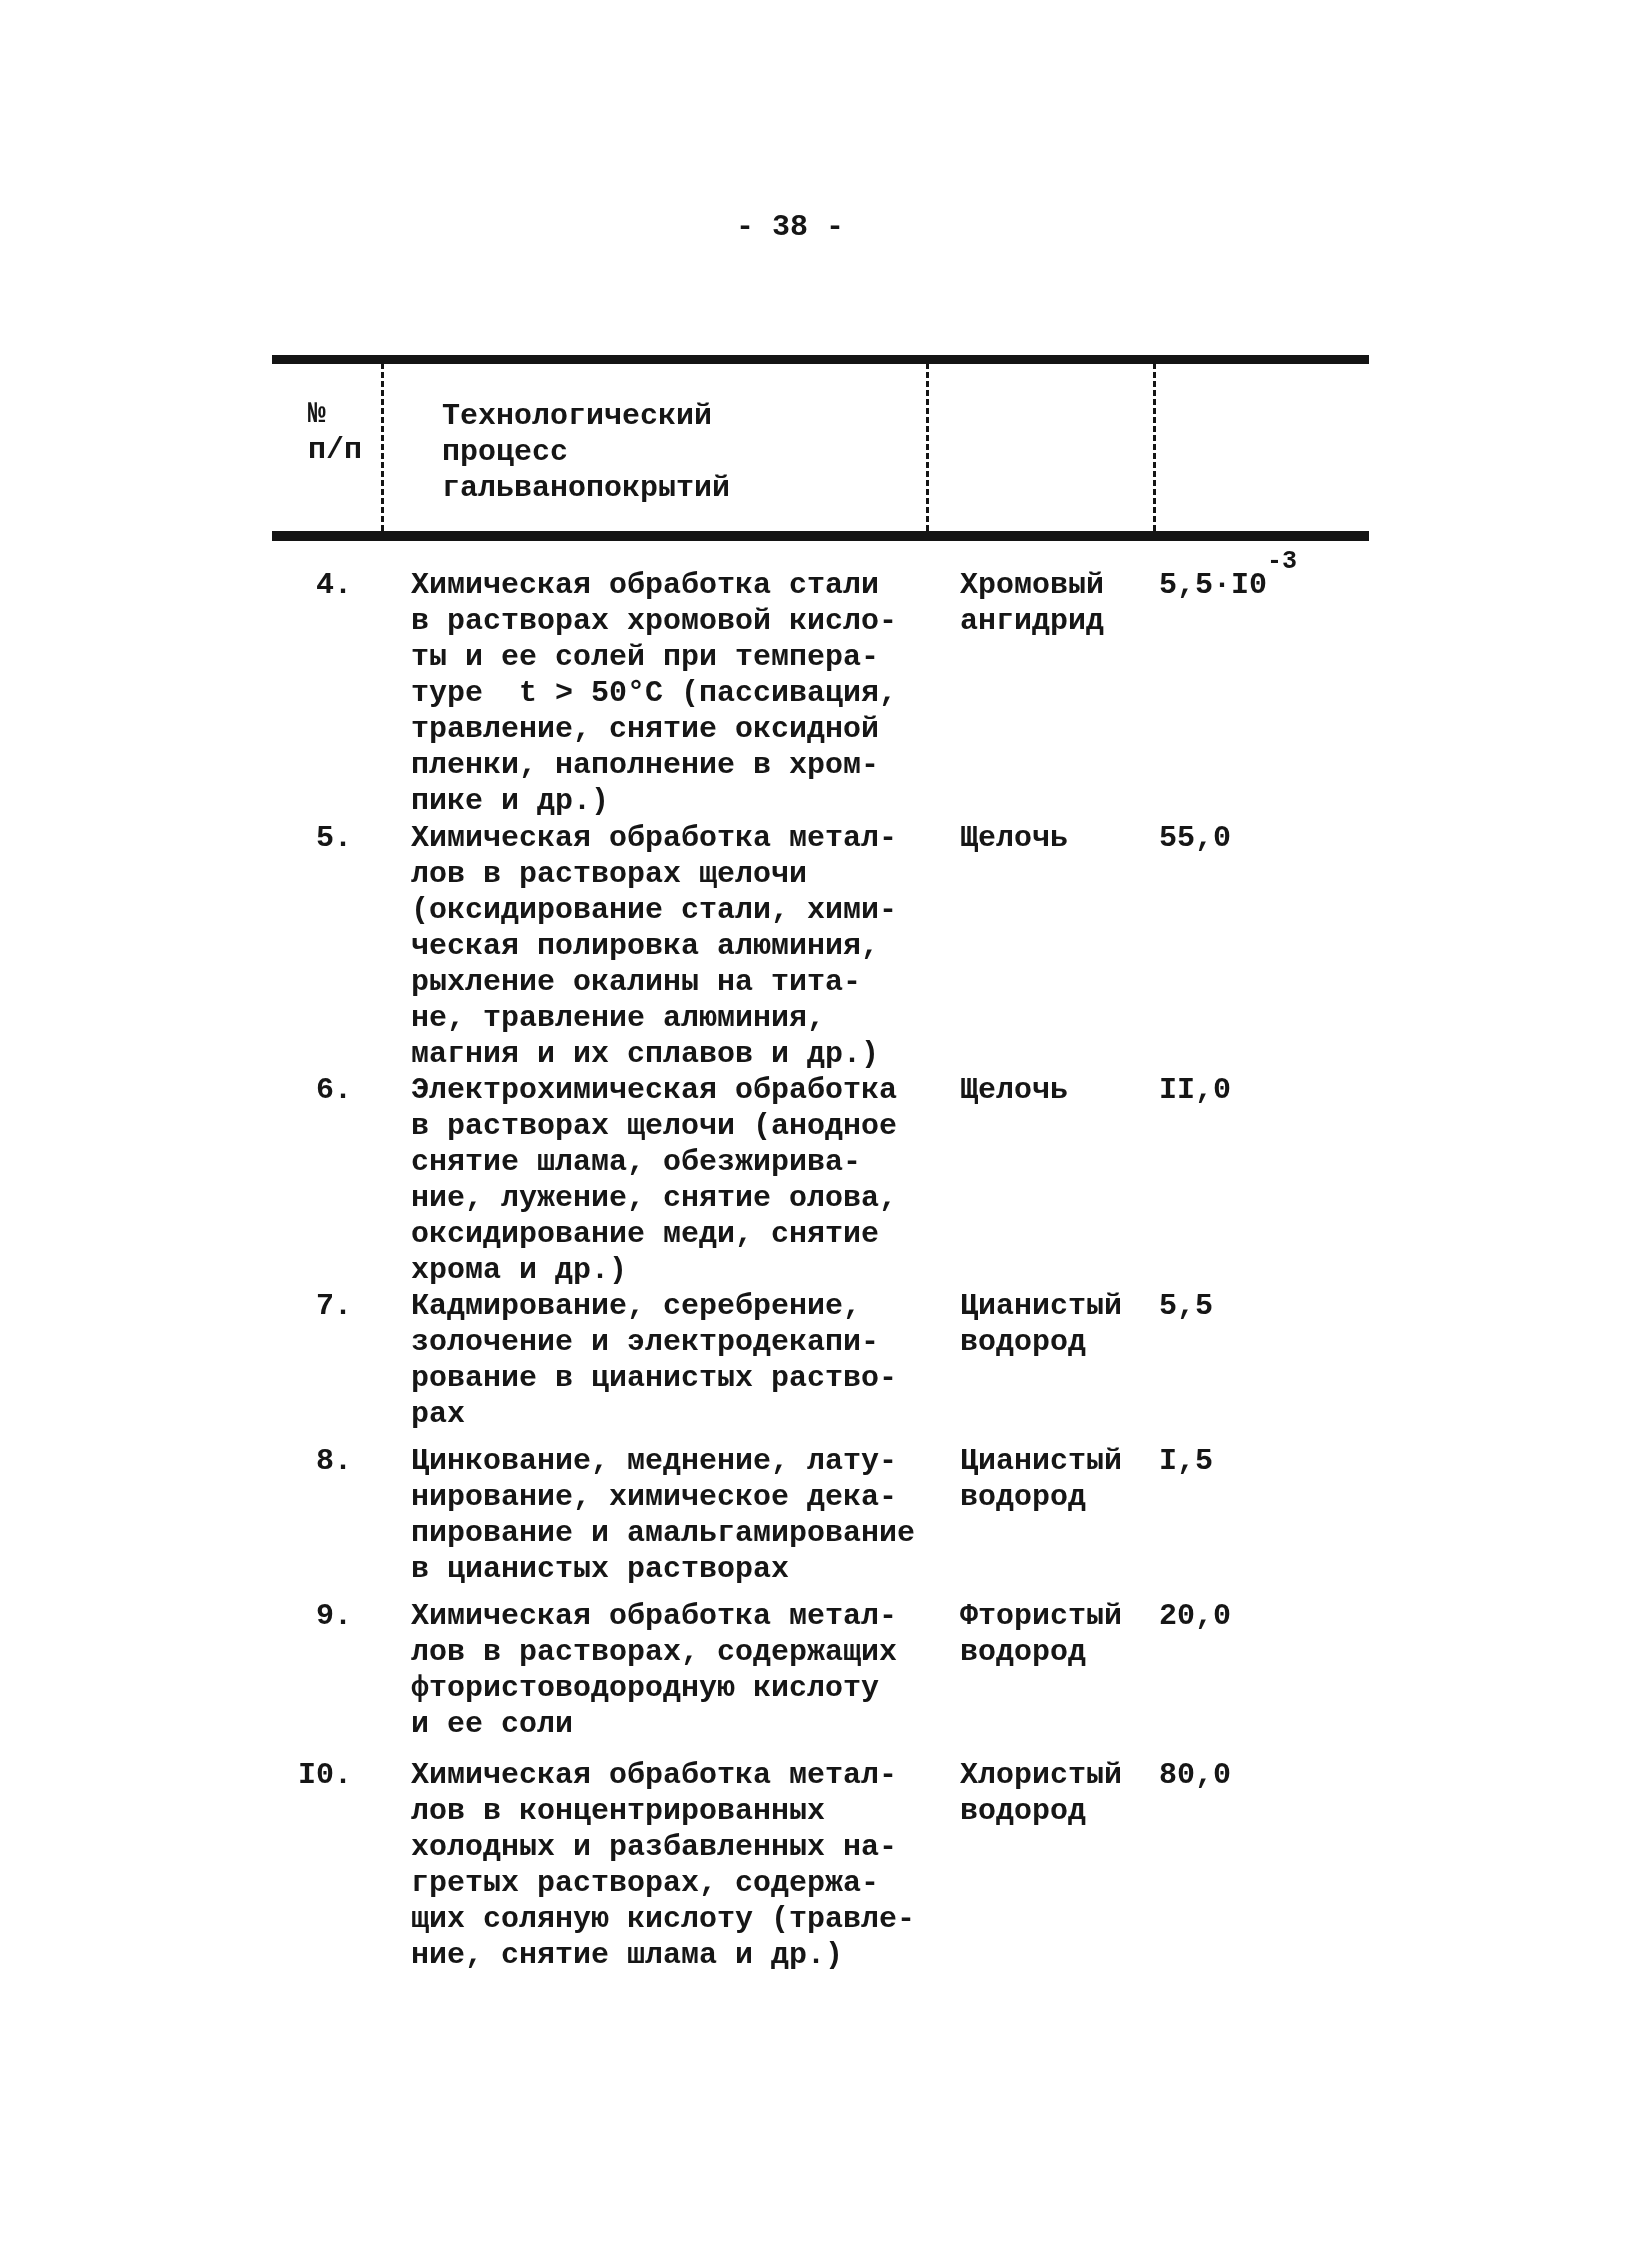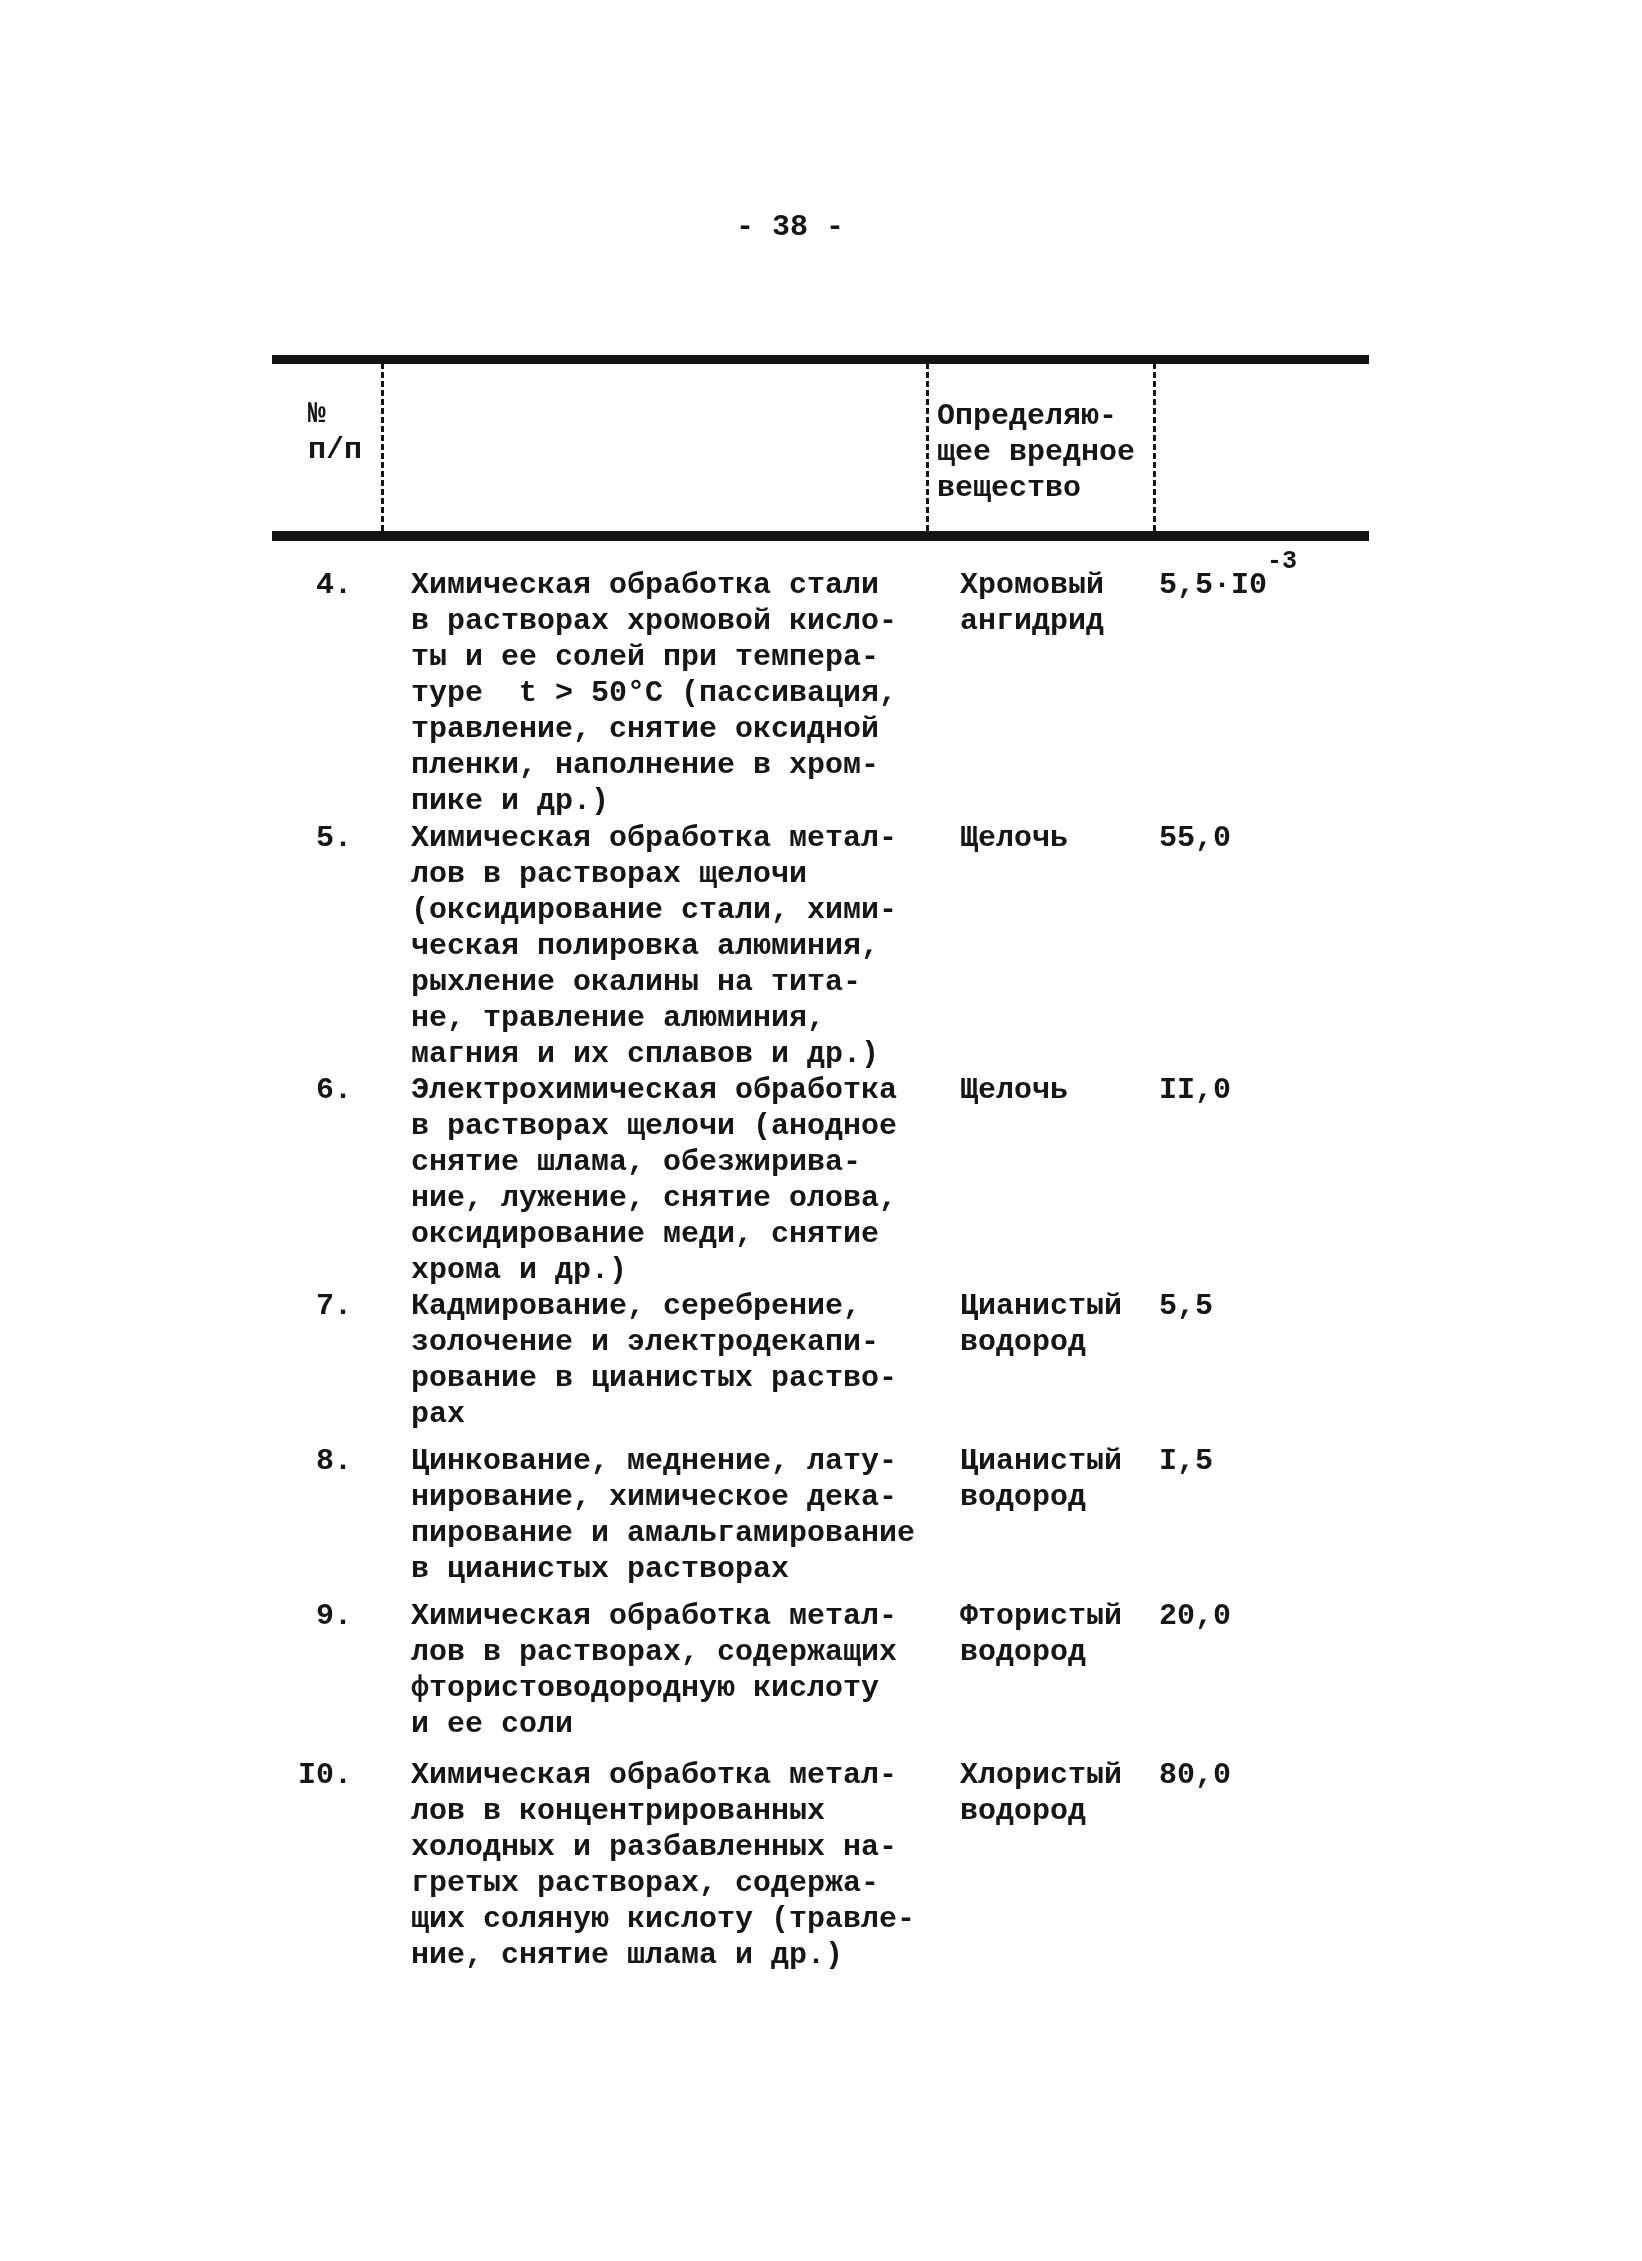--- a/index.html
+++ b/index.html
@@ -55,23 +55,23 @@
 
 
   <div class="hrule" style="top:355px; height:8.6px;"></div>
   <div class="hrule" style="top:531px; height:9.6px;"></div>
   <div class="vsep" style="left:381px;"></div>
   <div class="vsep" style="left:926px;"></div>
   <div class="vsep" style="left:1153px;"></div>
 
   <div class="tw" style="left:308px; top:396px;">№
 п/п</div>
-  <div class="tw" style="left:937px; top:398px;">Определяю-
-щее вредное
-вещество</div>
+  <div class="tw" style="left:442px; top:398px;">Технологический
+процесс
+гальванопокрытий</div>
 
   <div class="row" style="top:567px;">
     <div class="tw c-num">4.</div>
     <div class="tw c-proc">Химическая обработка стали
 в растворах хромовой кисло-
 ты и ее солей при темпера-
 туре  t &gt; 50°С (пассивация,
 травление, снятие оксидной
 пленки, наполнение в хром-
 пике и др.)</div>

